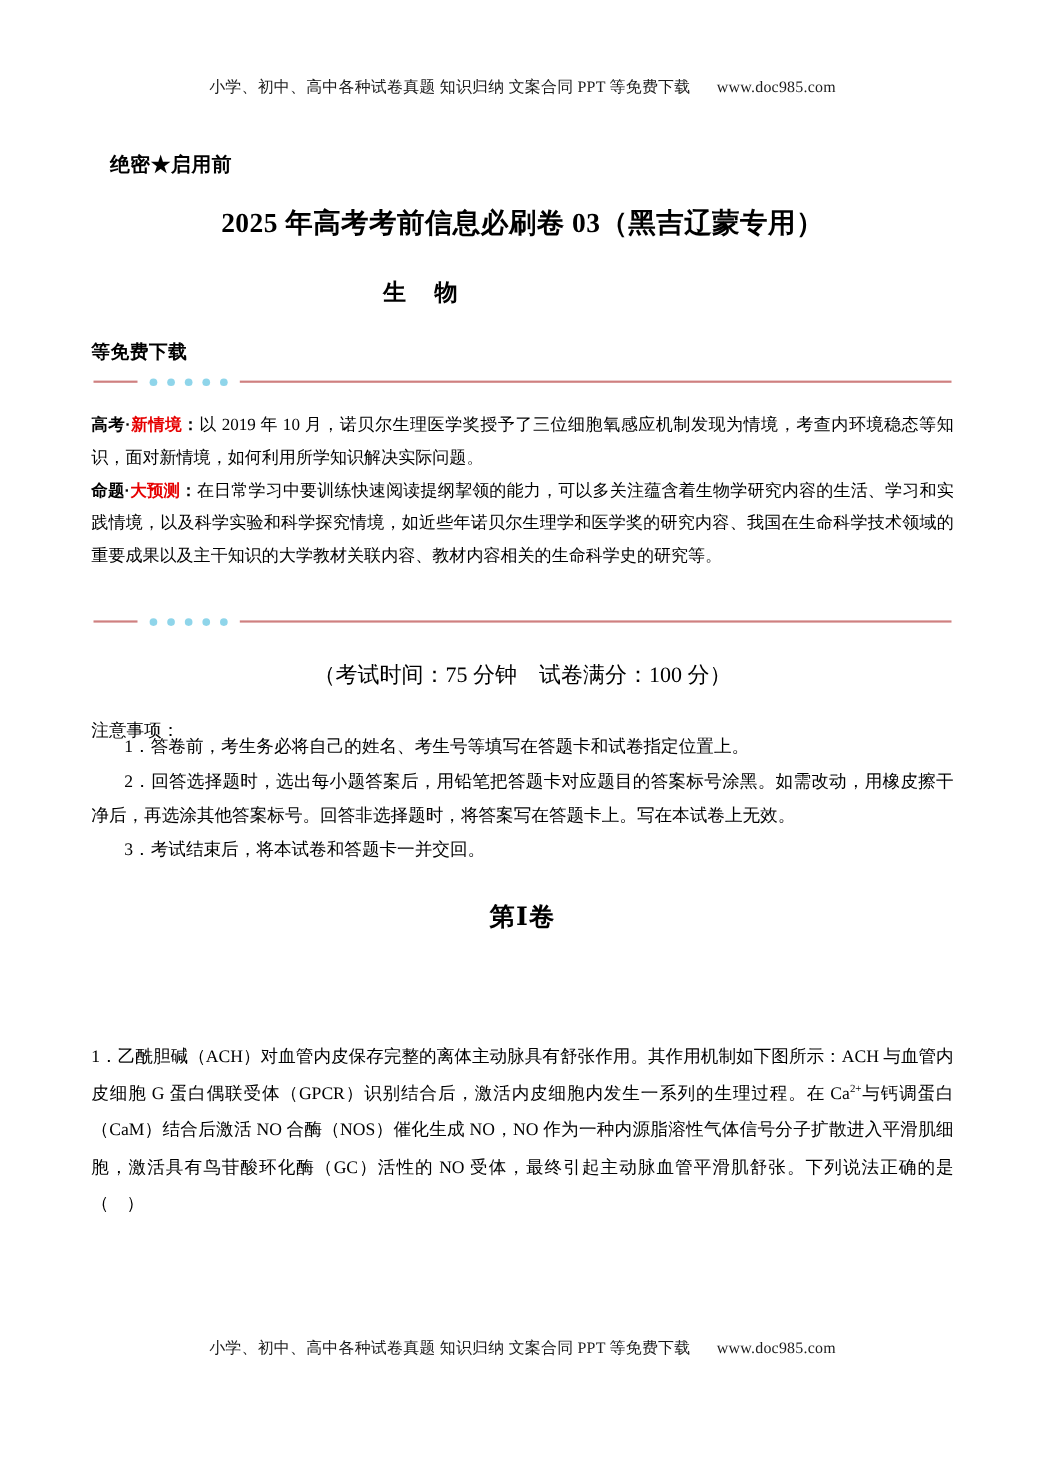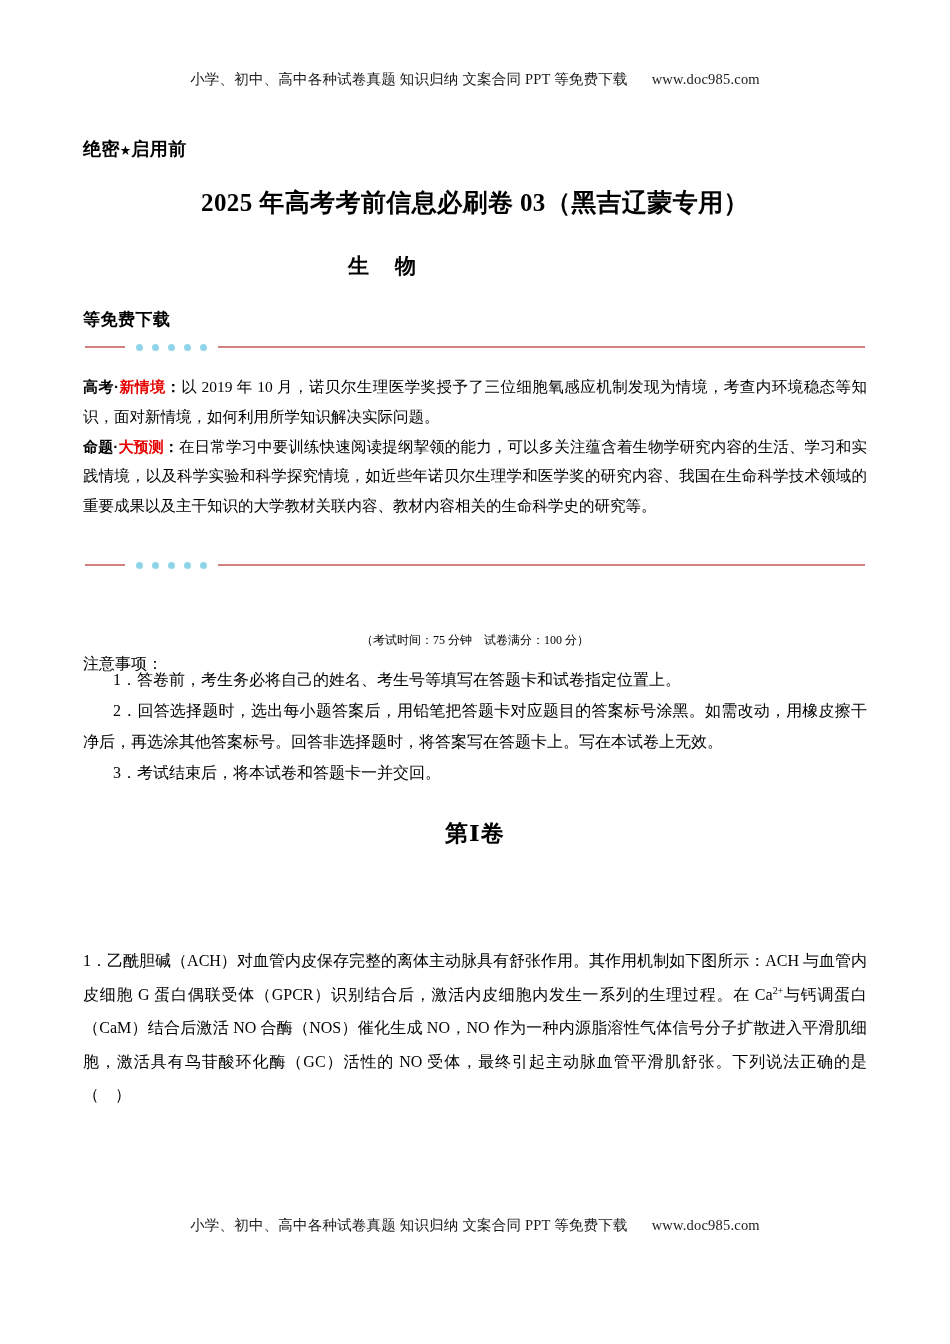--- a/index.html
+++ b/index.html
@@ -36,23 +36,23 @@
   .running-head { top: 70px; }
   .running-foot { top: 1216px; }
   .running-text .url {
     font-family: "Liberation Serif", "DejaVu Serif", serif;
     margin-left: 24px;
   }
 
   
   .secrecy {
     position: absolute;
-    left: 83px;
+    left: 100px;
     top: 137px;
-    font-family: Liberation Mono, monospace;
+    font-family: Liberation Serif, serif;
     font-size: 18px;
     font-weight: bold;
     letter-spacing: 0.5px;
   }
 
   
   .doc-title {
     position: absolute;
     left: 0;
     top: 186px;
@@ -147,22 +147,21 @@
   .hl-body { }
 
   
   .exam-meta {
     position: absolute;
     left: 0;
     top: 600px;
     width: 950px;
     text-align: center;
     font-family: "Liberation Serif", "DejaVu Serif", serif;
-    font-size: 12px;
-    margin-top: 32px;
+    font-size: 20px;
   }
 
   
   .notice-title {
     position: absolute;
     left: 83px;
     top: 654px;
     font-family: "Liberation Serif", "DejaVu Serif", serif;
     font-size: 16px;
   }

